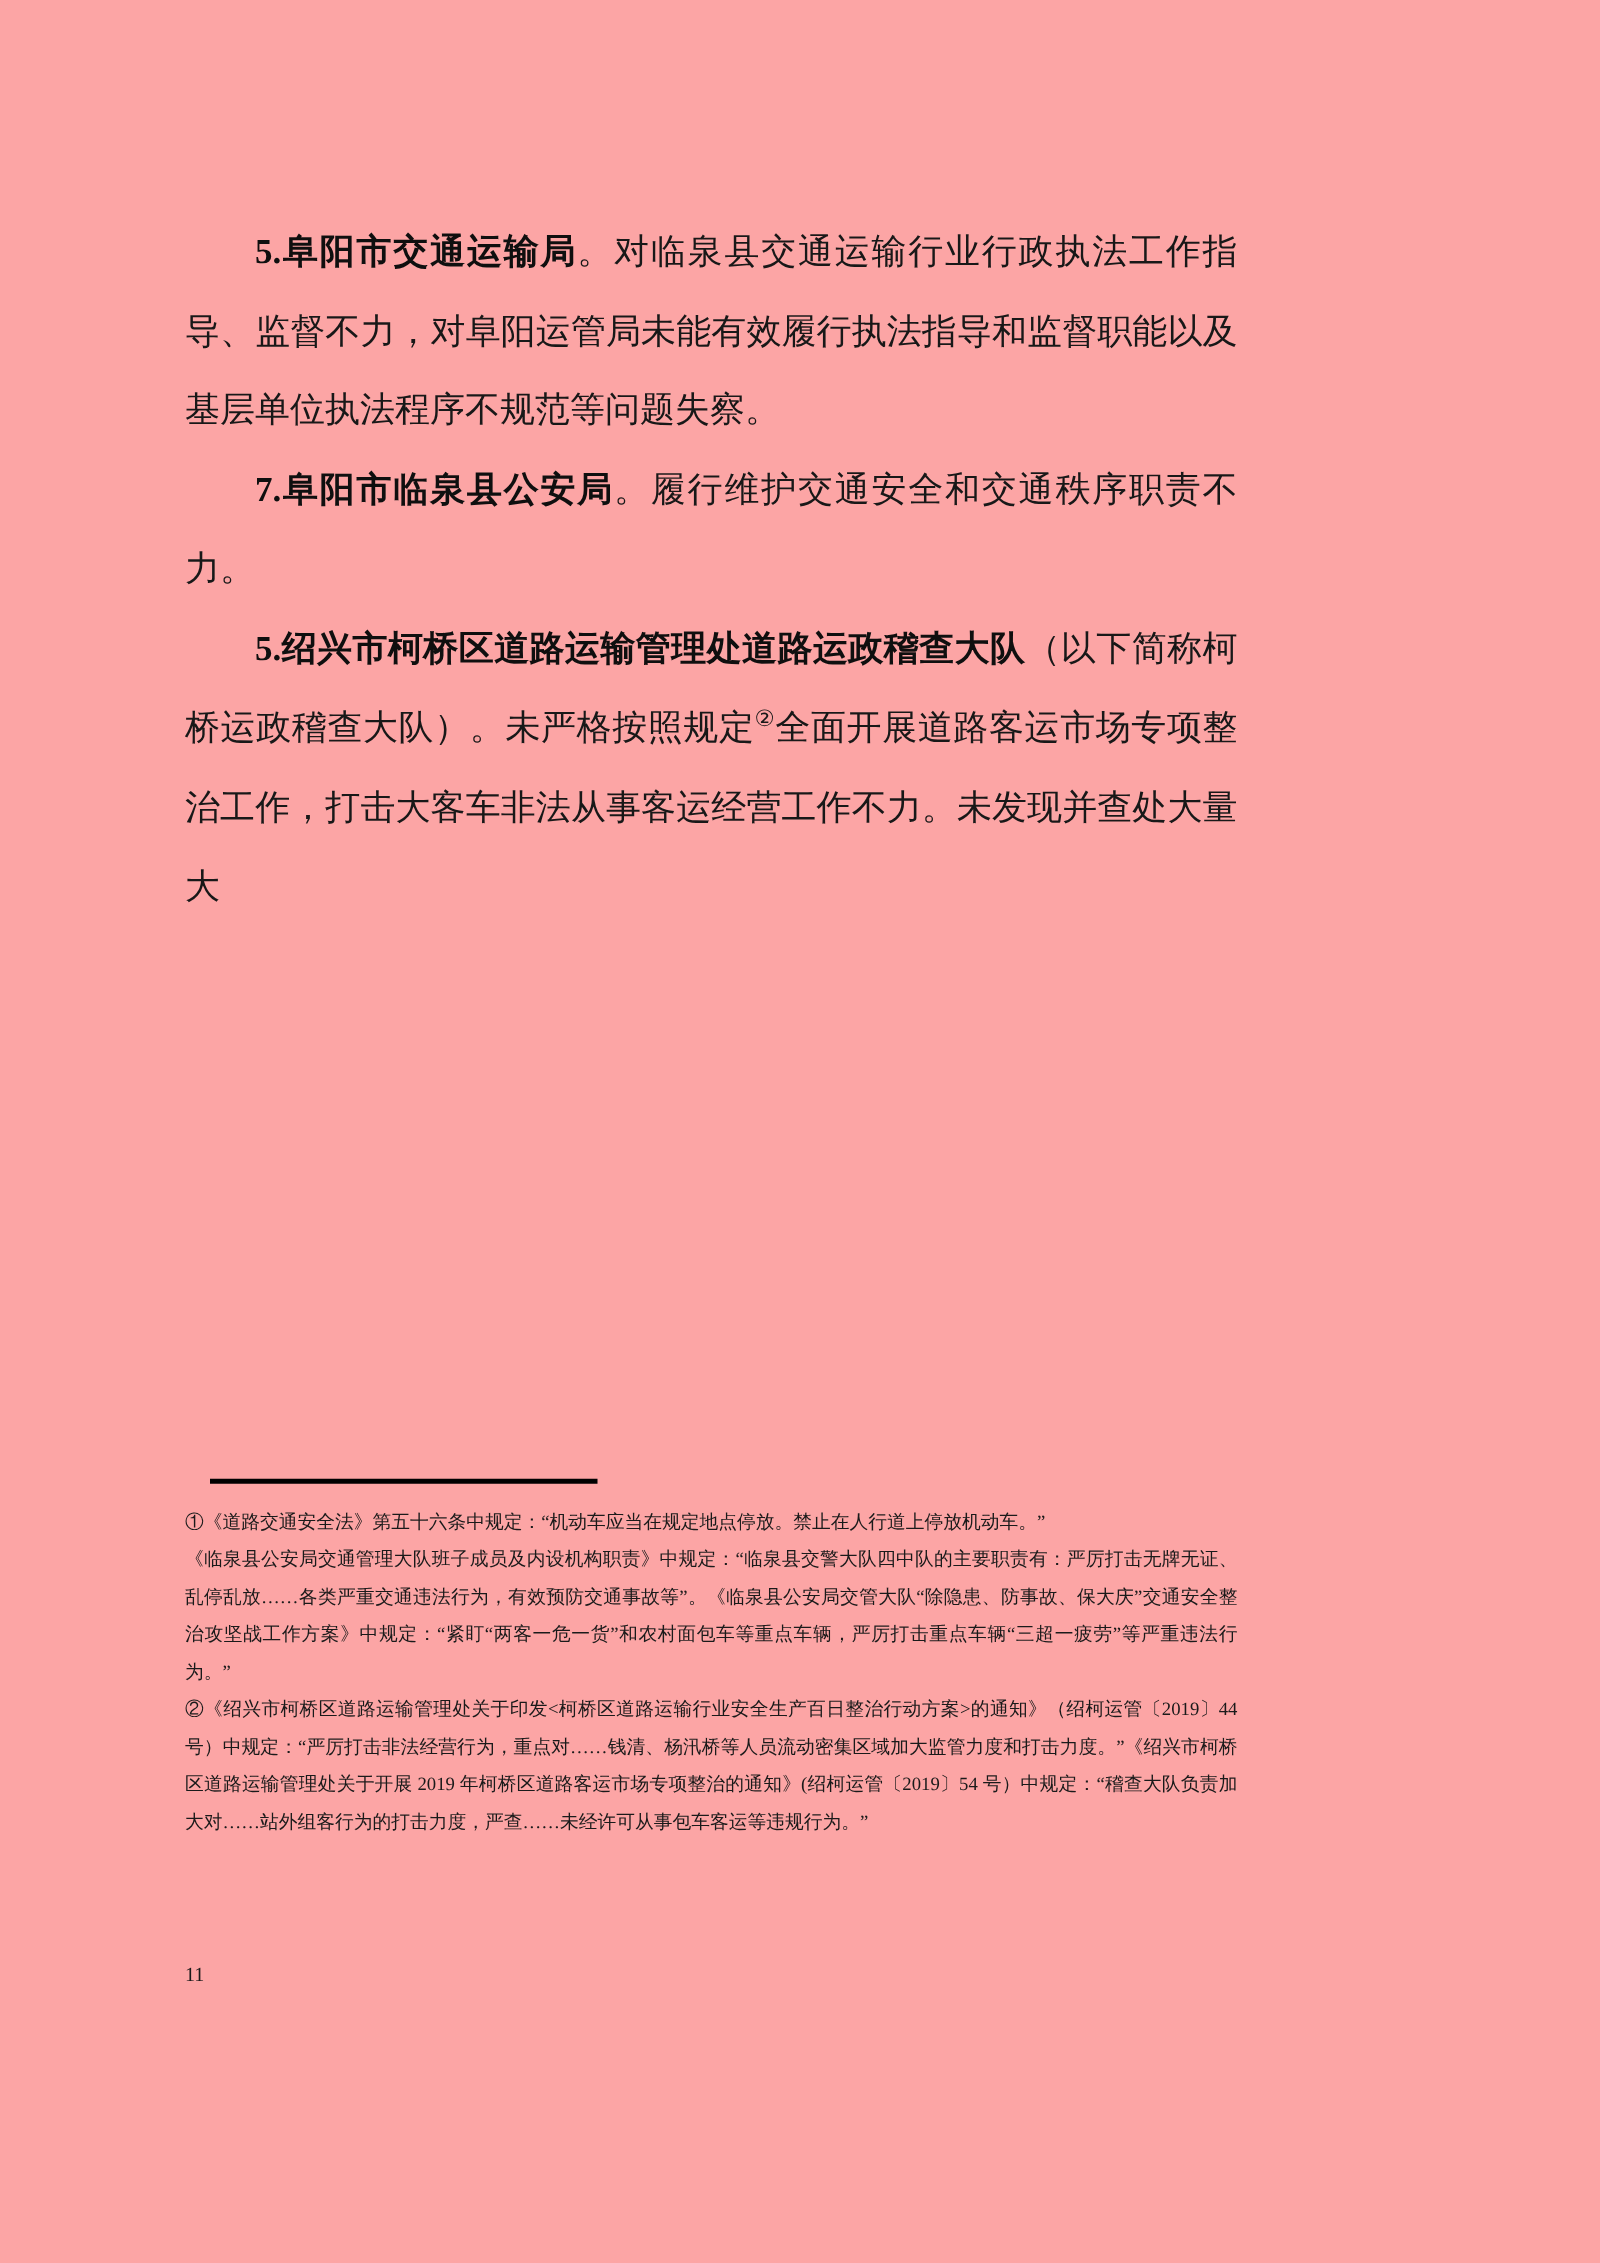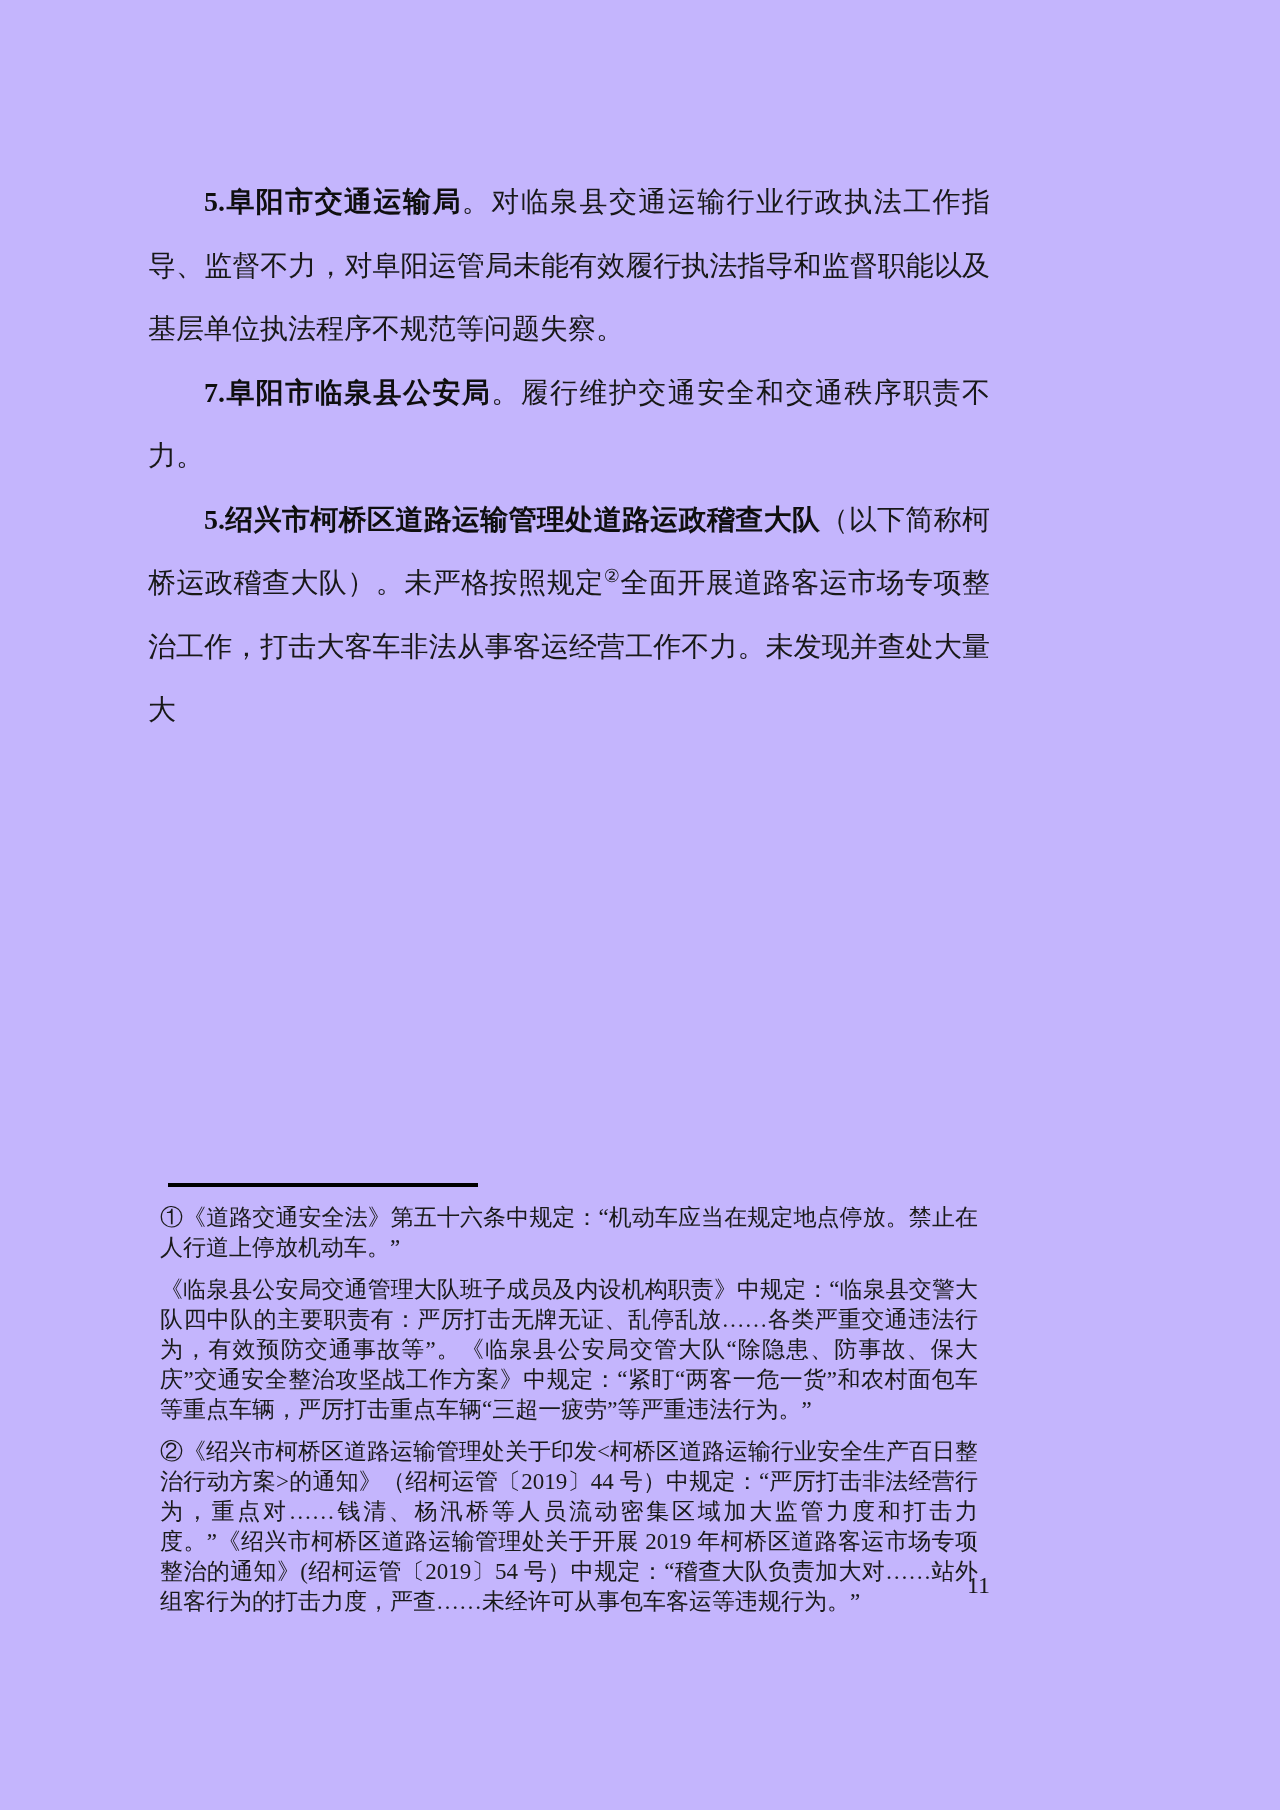--- a/index.html
+++ b/index.html
@@ -4,21 +4,21 @@
 <style>
   html, body {
     margin: 0;
     padding: 0;
     background: #ffffff;
   }
   .page {
     position: relative;
     width: 1280px;
     height: 1810px;
-    background: #c4b5fd;
+    background: #fca5a5;
     font-family: "Liberation Serif", serif;
     color: #1b1b1b;
     overflow: hidden;
   }
   .content {
     position: absolute;
     left: 148px;
     top: 170px;
     width: 842px;
   }
@@ -45,33 +45,33 @@
     top: 1183px;
     width: 842px;
   }
   .fn-divider {
     width: 310px;
     height: 4px;
     background: #000000;
     margin: 0 0 16px 20px;
   }
   .fn {
-    margin: 12px;
-    font-size: 23px;
+    margin: 0;
+    font-size: 15px;
     line-height: 30px;
     text-align: justify;
     color: #1a1a1a;
   }
   .page-number {
     position: absolute;
     left: 148px;
     top: 1572px;
     width: 842px;
-    text-align: right;
-    font-size: 24px;
+    text-align: left;
+    font-size: 16px;
     color: #1a1a1a;
   }
 </style>
 </head>
 <body>
 
 <div class="page">
 
   <div class="content">
 

